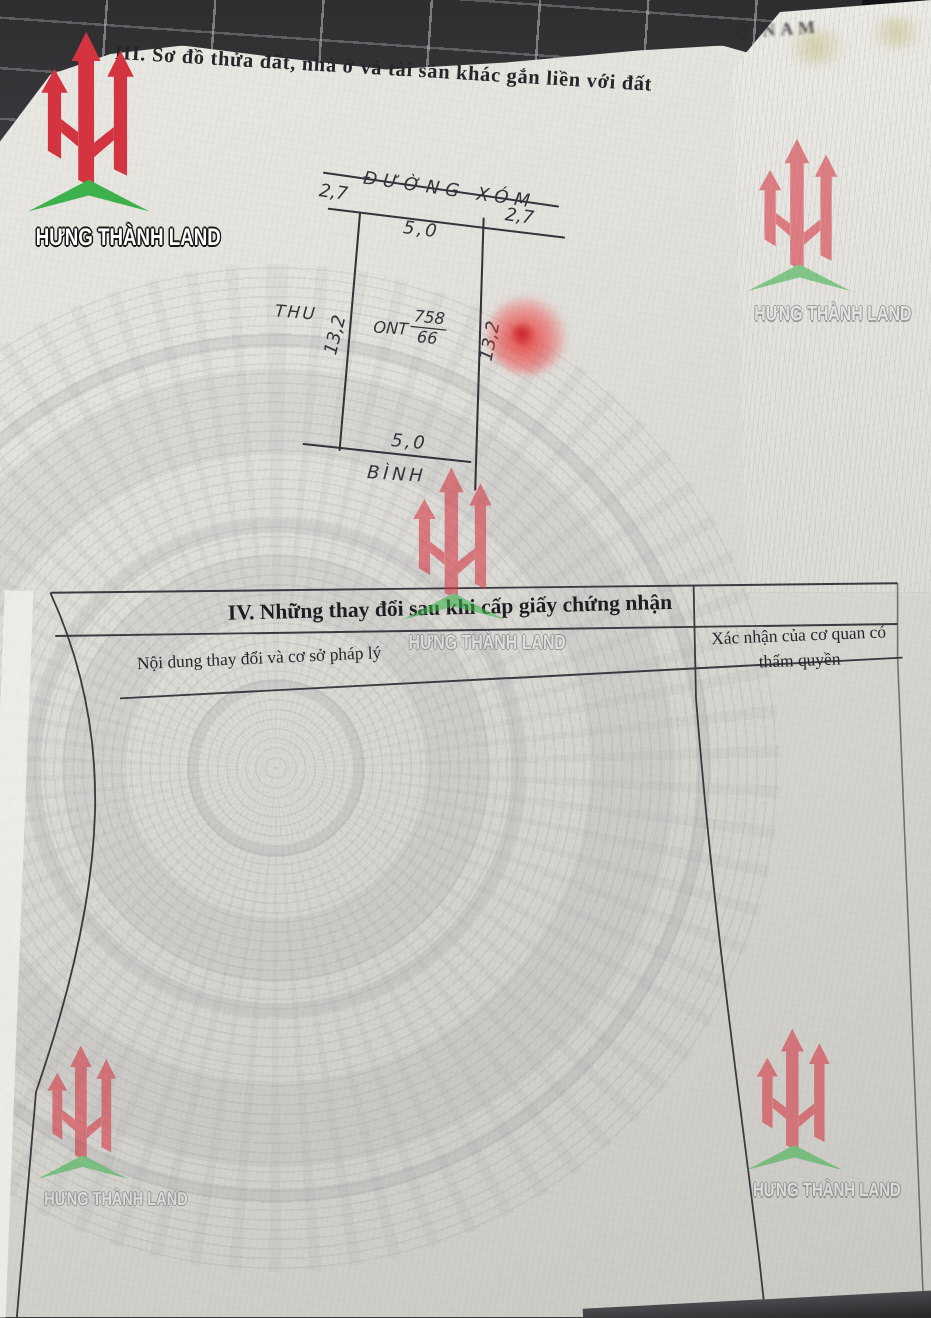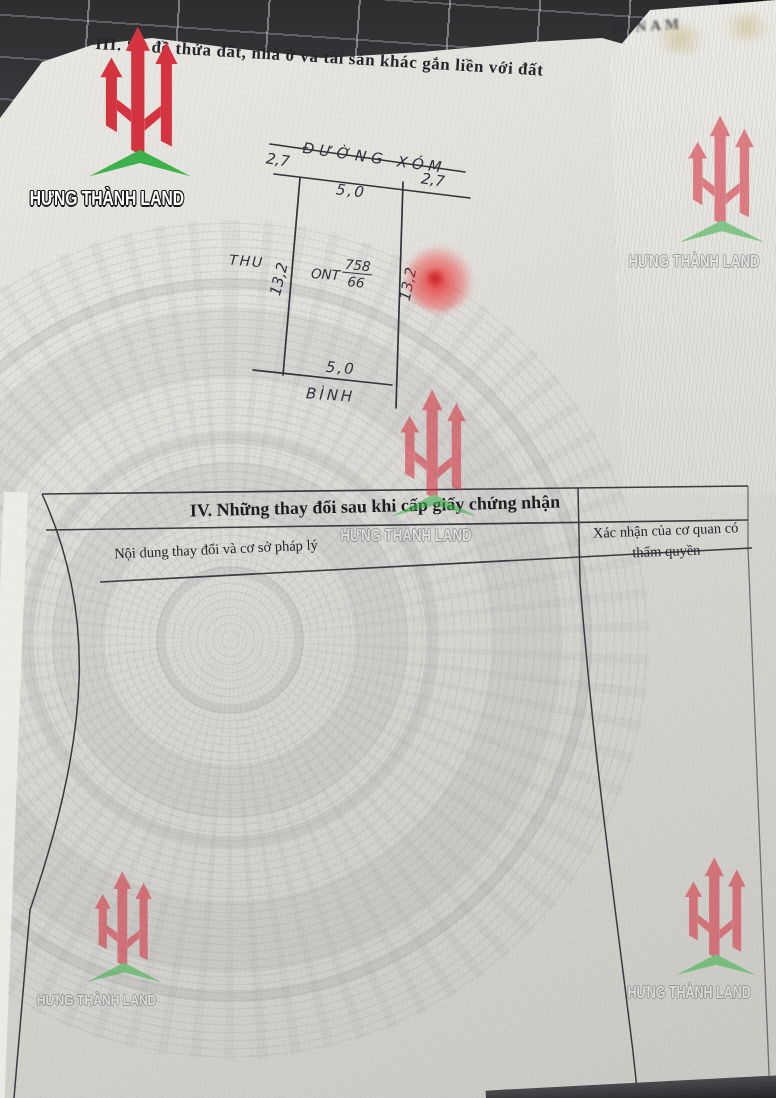--- a/index.html
+++ b/index.html
@@ -105,21 +105,21 @@
     position:absolute;left:95px;top:541px;width:242px;text-align:center;
     font:14.5px "Liberation Serif",serif;color:#26262c;
     transform:rotate(-2.6deg);
   }
   .s4-col2{
     position:absolute;left:582px;top:520px;width:168px;text-align:center;
     font:14.5px "Liberation Serif",serif;color:#26262c;line-height:1.45;
     transform:rotate(-2.2deg);
   }
   
-  .wm{position:absolute;z-index:4;display:flex;flex-direction:column;align-items:flex-end;pointer-events:none;}
+  .wm{position:absolute;z-index:4;display:flex;flex-direction:column;align-items:flex-start;pointer-events:none;}
   .wm-text{
     font-family:"Liberation Sans",sans-serif;font-weight:bold;white-space:nowrap;
     transform:scaleX(.78);color:#fff;margin-top:2px;
     text-shadow:-1.5px 0 #1a1a1a,1.5px 0 #1a1a1a,0 -1.5px #1a1a1a,0 1.5px #1a1a1a,
       -1px -1px #1a1a1a,1px 1px #1a1a1a,-1px 1px #1a1a1a,1px -1px #1a1a1a;
   }
   .wm--faint .wm-text{
     color:rgba(242,242,240,.92);
     text-shadow:-1px 0 rgba(90,90,96,.85),1px 0 rgba(90,90,96,.85),
       0 -1px rgba(90,90,96,.85),0 1px rgba(90,90,96,.85);

